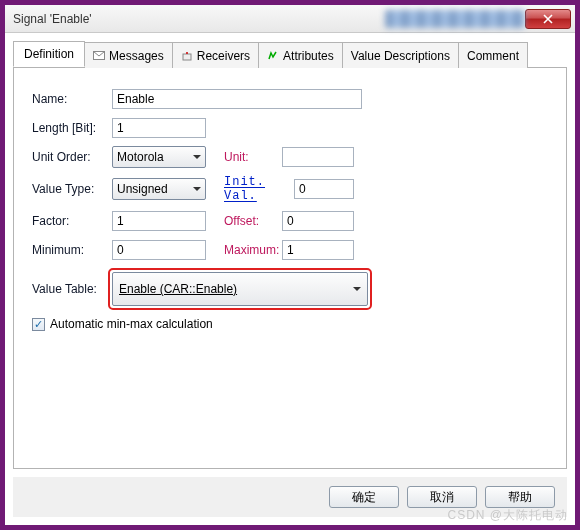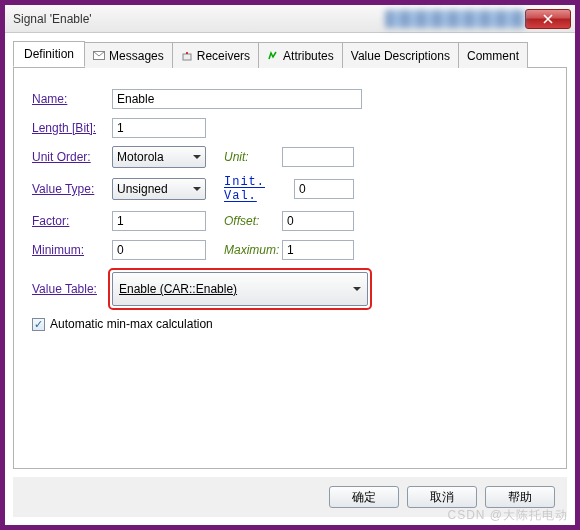--- a/index.html
+++ b/index.html
@@ -9,22 +9,22 @@
 .titlebar-text { flex: 1; color: #333; }
 .titlebar-blur { width: 140px; height: 18px; margin-left: 20px; filter: blur(3px); background: repeating-linear-gradient(90deg, #3a6db0 0 8px, #6a9bd8 8px 16px); opacity: 0.6; border-radius: 2px; }
 .titlebar-close { width: 46px; height: 20px; background: linear-gradient(to bottom, #e48a8a 0%, #c94f4f 45%, #b02020 50%, #d04040 100%); border: 1px solid #8a2020; border-radius: 3px; display: flex; align-items: center; justify-content: center; color: #fff; font-weight: bold; cursor: pointer; margin-right: 2px; }
 .titlebar-close svg { width: 10px; height: 10px; }
 .tabs { display: flex; margin: 8px 8px 0 8px; border-bottom: 1px solid #b3b3b3; position: relative; }
 .tab { padding: 4px 8px; border: 1px solid #b3b3b3; border-bottom: none; margin-right: -1px; background: #f4f4f4; cursor: pointer; display: flex; align-items: center; gap: 4px; position: relative; top: 1px; }
 .tab.active { background: #fff; border-bottom: 1px solid #fff; top: 0; padding: 5px 10px; z-index: 2; }
 .tab-icon { width: 12px; height: 10px; display: inline-flex; }
 .content { flex: 1; padding: 20px 18px 10px 18px; background: #fff; margin: 0 8px 0 8px; border: 1px solid #b3b3b3; border-top: none; overflow: hidden; }
 .form-row { display: flex; align-items: center; margin-bottom: 7px; min-height: 22px; }
-.lbl { width: 80px; color: #4c1d95; text-decoration: underline; }
-.lbl2 { width: 58px; color: #4d7c0f; text-align: left; font-style: italic; }
+.lbl { width: 80px; color: #0f172a; }
+.lbl2 { width: 58px; color: #be185d; text-align: left; }
 .field-wide { width: 250px; height: 20px; border: 1px solid #a8b2bf; padding: 1px 4px; background: #fff; }
 .field-sm { width: 94px; height: 20px; border: 1px solid #a8b2bf; padding: 1px 4px; background: #fff; }
 .field-sm2 { width: 72px; height: 20px; border: 1px solid #a8b2bf; padding: 1px 4px; background: #fff; }
 .select-sm { width: 94px; height: 22px; border: 1px solid #7b8a9e; background: linear-gradient(to bottom, #fdfdfd, #e7e9ec); border-radius: 2px; display: flex; align-items: center; padding: 0 4px; justify-content: space-between; cursor: pointer; }
 .select-lg { width: 256px; height: 22px; border: 1px solid #7b8a9e; background: linear-gradient(to bottom, #fdfdfd, #e7e9ec); border-radius: 2px; display: flex; align-items: center; padding: 16px 6px; justify-content: space-between; cursor: pointer; text-decoration: underline; }
 .dropdown-arrow { width: 0; height: 0; border-left: 4px solid transparent; border-right: 4px solid transparent; border-top: 4px solid #333; }
 .gap { width: 18px; }
 .link { color: #0020c8; text-decoration: underline; text-underline-offset: 2px; font-family: "Courier New", monospace; letter-spacing: 1px; cursor: pointer; width: 70px; }
 .highlight { border: 2px solid #e02020; border-radius: 5px; padding: 2px; margin-left: -4px; display: inline-flex; }
 .checkbox-row { display: flex; align-items: center; margin-top: 6px; gap: 5px; }

